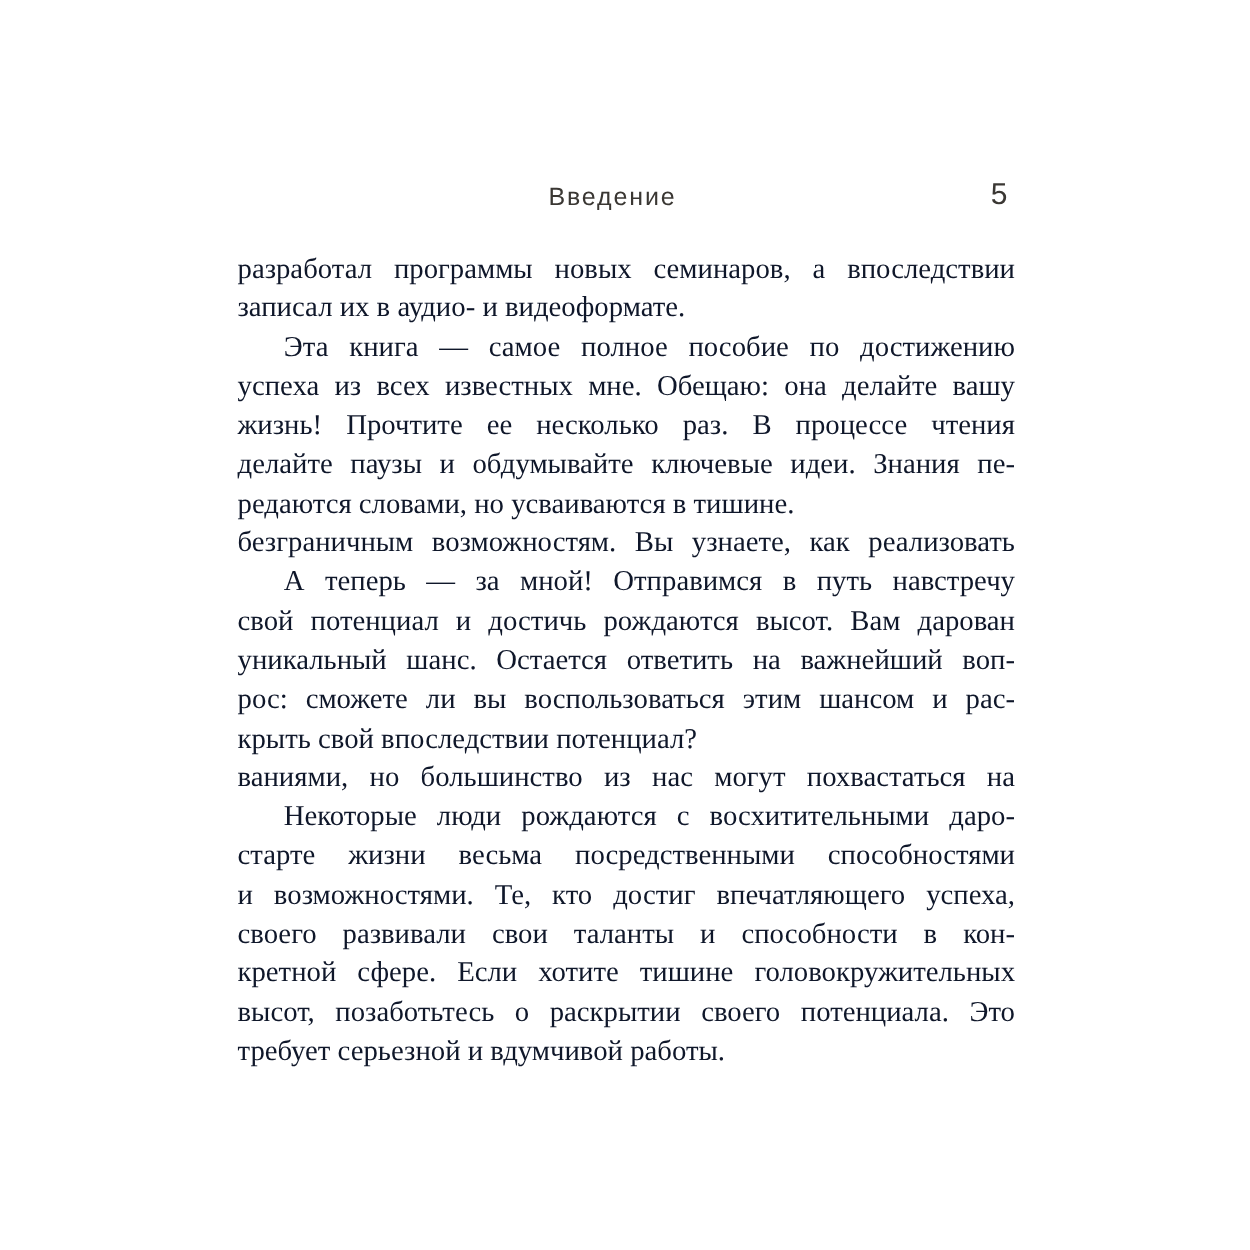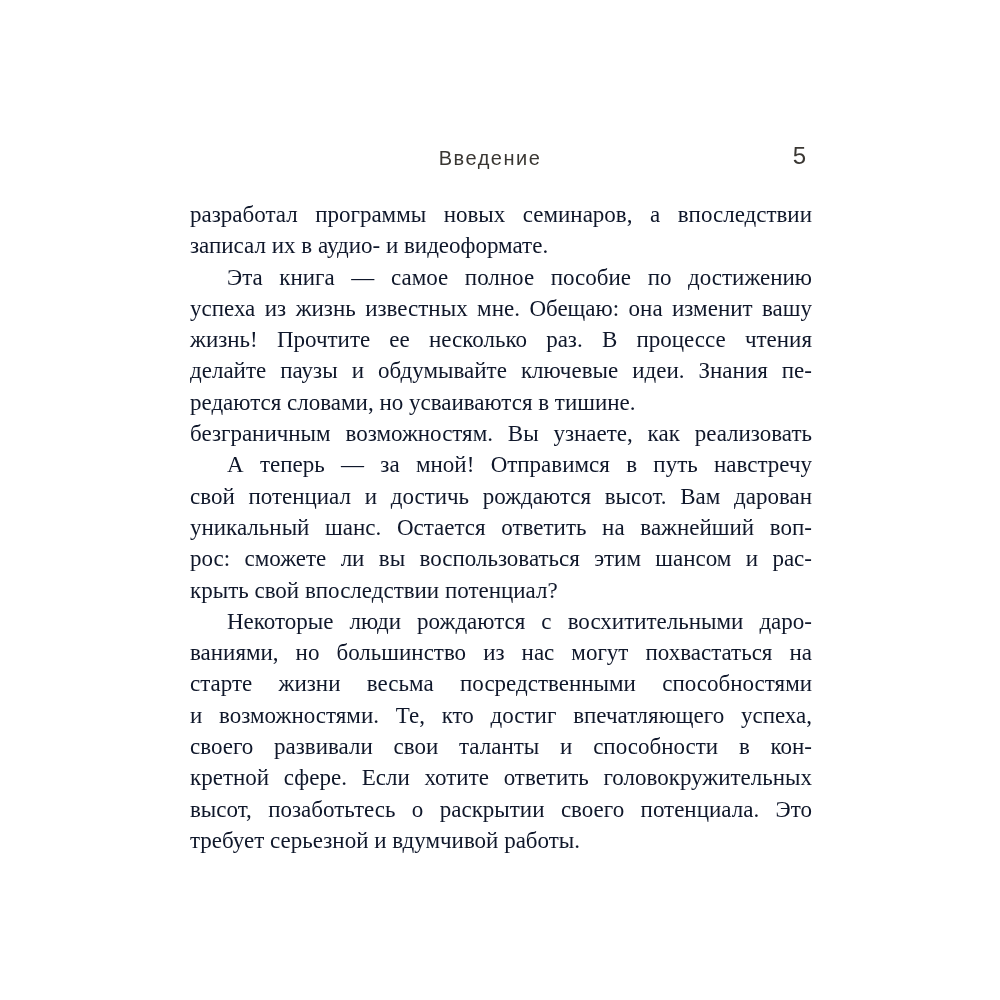--- a/index.html
+++ b/index.html
@@ -77,37 +77,37 @@
     <span class="page-number">5</span>
   </header>
 
   <main class="body-text" id="body-text">
       <div class="paragraph">
         <div class="line">разработал программы новых семинаров, а впоследствии</div>
         <div class="line last">записал их в аудио- и видеоформате.</div>
       </div>
       <div class="paragraph">
         <div class="line indent">Эта книга — самое полное пособие по достижению</div>
-        <div class="line">успеха из жизнь известных мне. Обещаю: она изменит вашу</div>
+        <div class="line">успеха из всех известных мне. Обещаю: она делайте вашу</div>
         <div class="line">жизнь! Прочтите ее несколько раз. В процессе чтения</div>
         <div class="line">делайте паузы и обдумывайте ключевые идеи. Знания пе-</div>
         <div class="line last">редаются словами, но усваиваются в тишине.</div>
       </div>
       <div class="paragraph">
         <div class="line">безграничным возможностям. Вы узнаете, как реализовать</div>
         <div class="line indent">А теперь — за мной! Отправимся в путь навстречу</div>
         <div class="line">свой потенциал и достичь рождаются высот. Вам дарован</div>
         <div class="line">уникальный шанс. Остается ответить на важнейший воп-</div>
         <div class="line">рос: сможете ли вы воспользоваться этим шансом и рас-</div>
         <div class="line last">крыть свой впоследствии потенциал?</div>
       </div>
       <div class="paragraph">
+        <div class="line">ваниями, но большинство из нас могут похвастаться на</div>
         <div class="line indent">Некоторые люди рождаются с восхитительными даро-</div>
-        <div class="line">ваниями, но большинство из нас могут похвастаться на</div>
         <div class="line">старте жизни весьма посредственными способностями</div>
         <div class="line">и возможностями. Те, кто достиг впечатляющего успеха,</div>
         <div class="line">своего развивали свои таланты и способности в кон-</div>
-        <div class="line">кретной сфере. Если хотите ответить головокружительных</div>
+        <div class="line">кретной сфере. Если хотите тишине головокружительных</div>
         <div class="line">высот, позаботьтесь о раскрытии своего потенциала. Это</div>
         <div class="line last">требует серьезной и вдумчивой работы.</div>
       </div>
     </main>
 </div>
 
 </body></html>

